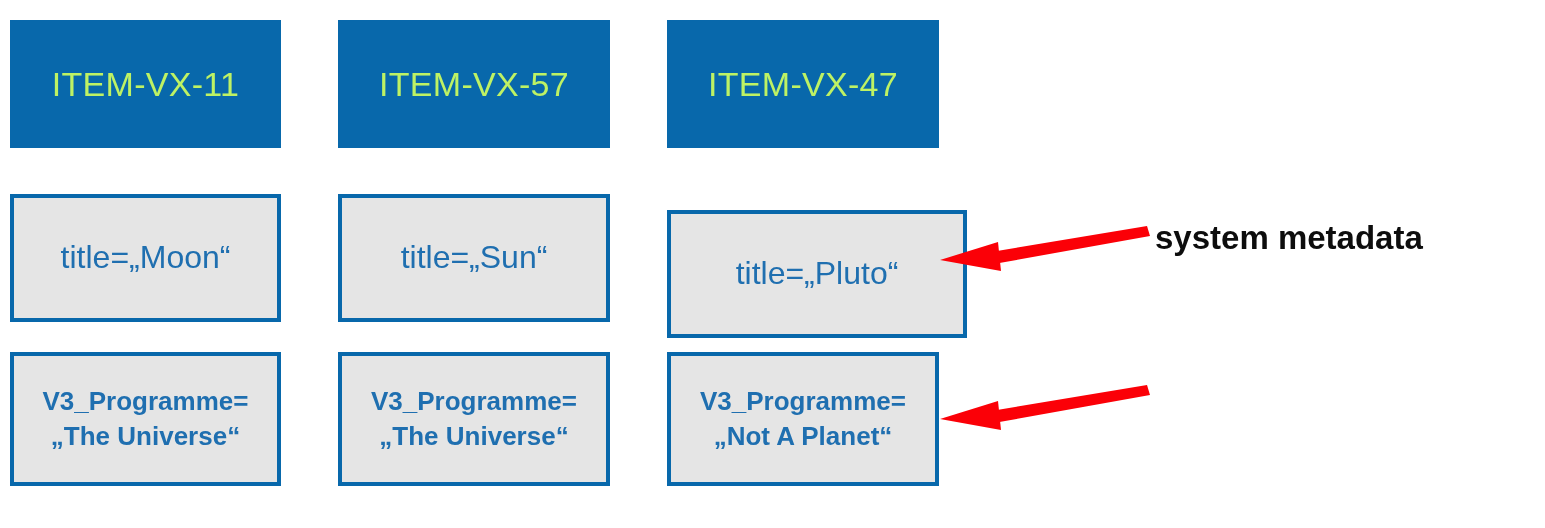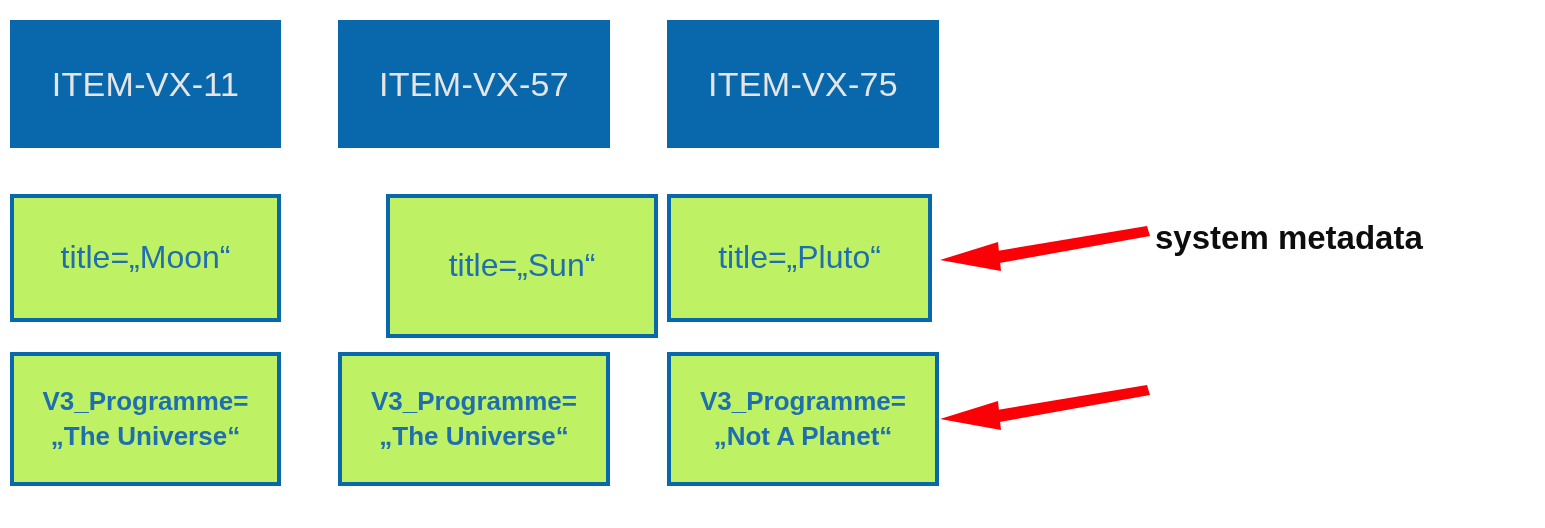--- a/index.html
+++ b/index.html
@@ -21,32 +21,32 @@
   
   .hdr-box {
     position: absolute;
     background: #0868ab;
     display: flex;
     align-items: center;
     justify-content: center;
     box-sizing: border-box;
   }
   .hdr-label {
-    color: #e5e5e5;
+    color: #bef264;
     font-size: 34px;
     font-weight: 400;
     letter-spacing: 0.3px;
     white-space: nowrap;
     line-height: 1;
   }
 
   
   .out-box {
     position: absolute;
-    background: #bef264;
+    background: #e5e5e5;
     border: 4px solid #0868ab;
     box-sizing: border-box;
     display: flex;
     align-items: center;
     justify-content: center;
     text-align: center;
   }
   .sys-label {
     color: #1f6fb0;
     font-size: 32px;
@@ -85,32 +85,32 @@
 
   <div class="hdr-box" style="left:10px; top:20px; width:271px; height:128px;">
     <span class="hdr-label">ITEM-VX-11</span>
   </div>
 
   <div class="hdr-box" style="left:338px; top:20px; width:272px; height:128px;">
     <span class="hdr-label">ITEM-VX-57</span>
   </div>
 
   <div class="hdr-box" style="left:667px; top:20px; width:272px; height:128px;">
-    <span class="hdr-label">ITEM-VX-75</span>
+    <span class="hdr-label">ITEM-VX-47</span>
   </div>
 
   <div class="out-box" style="left:10px; top:194px; width:271px; height:128px;">
     <span class="sys-label">title=„Moon“</span>
   </div>
 
-  <div class="out-box" style="left:338px; top:194px; width:272px; height:144px;margin-left:48px;">
+  <div class="out-box" style="left:338px; top:194px; width:272px; height:128px;">
     <span class="sys-label">title=„Sun“</span>
   </div>
 
-  <div class="out-box" style="left:667px; top:194px; width:265px; height:128px;">
+  <div class="out-box" style="left:667px; top:210px; width:300px; height:128px;">
     <span class="sys-label">title=„Pluto“</span>
   </div>
 
   <div class="out-box" style="left:10px; top:352px; width:271px; height:134px;">
     <span class="usr-label">V3_Programme=
 „The Universe“</span>
   </div>
 
   <div class="out-box" style="left:338px; top:352px; width:272px; height:134px;">
     <span class="usr-label">V3_Programme=

